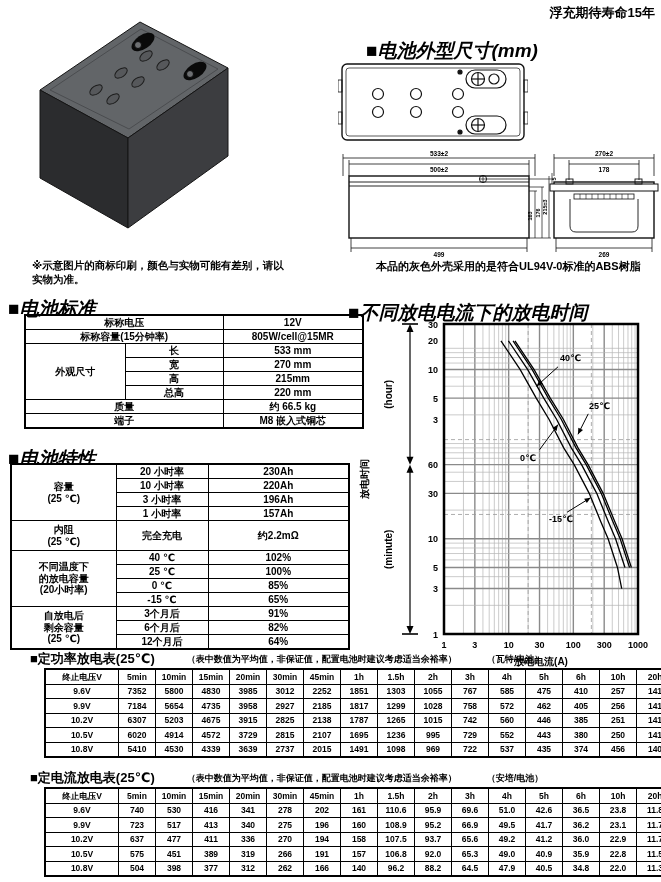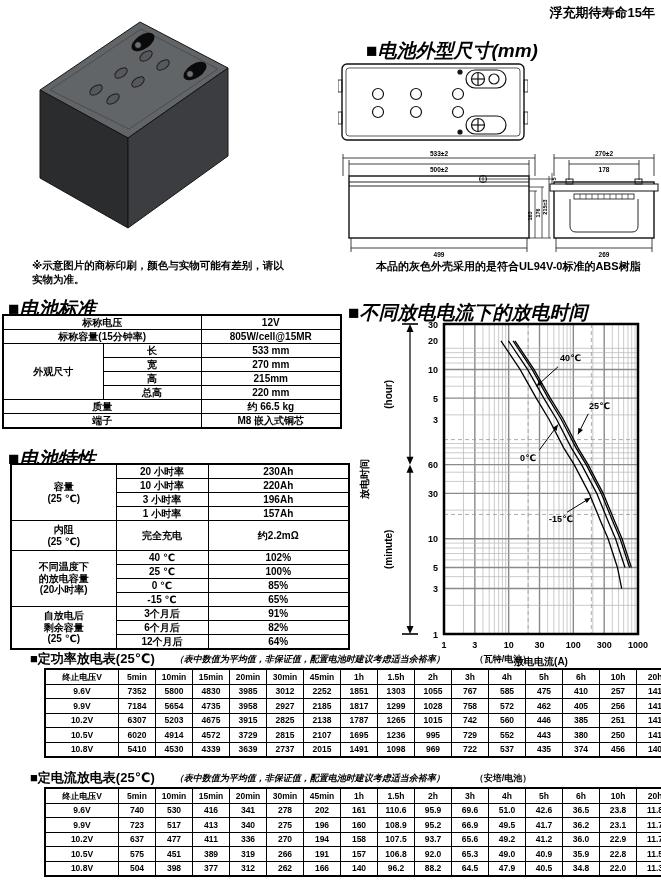--- a/index.html
+++ b/index.html
@@ -14,21 +14,21 @@
   table.spec{border-collapse:collapse;table-layout:fixed;background:#fff;}
   table.spec th,table.spec td{border:1px solid #000;font-size:10px;font-weight:bold;
       text-align:center;padding:0 2px;height:13px;line-height:1.15;white-space:pre-line;}
   table.spec{border:2px solid #000;}
 
   table.num-table{border-collapse:collapse;table-layout:fixed;width:612px;border:2px solid #000;background:#fff;}
   table.num-table th,table.num-table td{border:1px solid #000;font-size:8.5px;font-weight:bold;
       text-align:center;padding:0;height:13.5px;line-height:1;}
   .tbl-head{display:flex;align-items:center;white-space:nowrap;}
   .tbl-head .t{font-size:13px;font-weight:bold;}
-  .tbl-head .n{font-size:9px;font-weight:bold;margin-left:20px;font-style:italic;}
+  .tbl-head .n{font-size:9px;font-weight:bold;margin-left:32px;}
   .tbl-head .u{font-size:9px;font-weight:bold;margin-left:30px;}
 
   .ct-tick{font:bold 9px "Liberation Sans","DejaVu Sans",sans-serif;}
   .ct-axis{font:bold 10px "Liberation Sans","DejaVu Sans",sans-serif;}
   .ct-label{font:bold 9px "Liberation Sans","DejaVu Sans",sans-serif;}
   .dim-t{font:6.5px "Liberation Sans","DejaVu Sans",sans-serif;font-weight:bold;}
   .dim-s{font:5.5px "Liberation Sans","DejaVu Sans",sans-serif;font-weight:bold;}
   svg{display:block;}
 </style>
 </head>
@@ -180,21 +180,21 @@
       <text x="56" y="111" text-anchor="middle" class="dim-t">269</text>
     </svg>
   </div>
 
   <div class="abs abs-note" style="left:376px;top:259px;">本品的灰色外壳采用的是符合UL94V-0标准的ABS树脂</div>
 
   <div class="abs note" style="left:32px;top:258px;width:312px;">※示意图片的商标印刷，颜色与实物可能有差别，请以
 实物为准。</div>
 
   <div class="abs sec-title" style="left:8px;top:296px;">■电池标准</div>
-  <table class="spec abs" style="left:2px;top:314px;width:338px;">
+  <table class="spec abs" style="left:24px;top:314px;width:338px;border-radius:27px;">
     <colgroup>
         <col style="width:100px">
         <col style="width:98px">
         <col style="width:140px">
       </colgroup>
     <tbody>
         <tr>
       <th colspan="2">标称电压</th>
       <td>12V</td>
         </tr>

